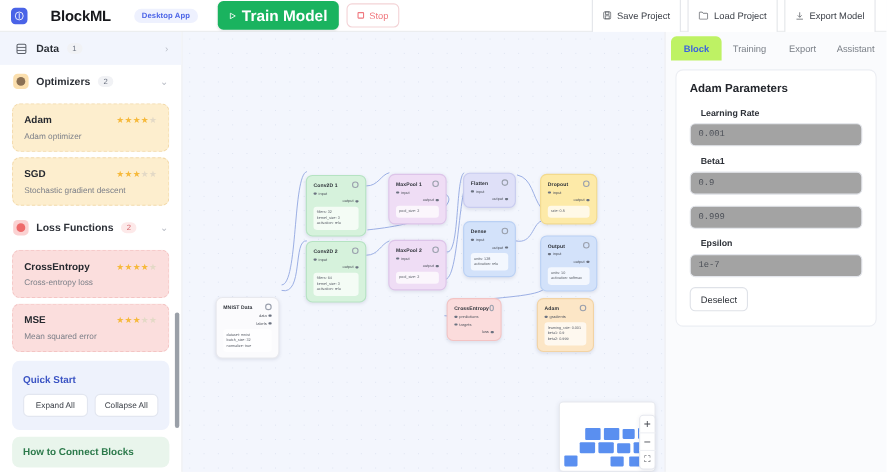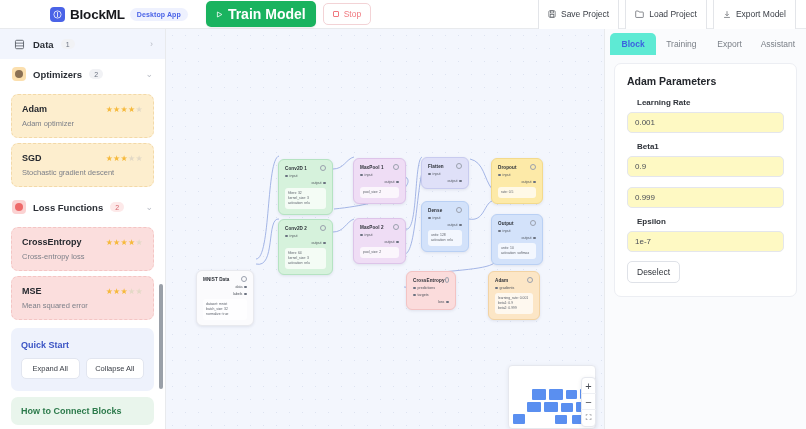--- a/index.html
+++ b/index.html
@@ -13,21 +13,21 @@
 
   
   .header {
     height: 29px; min-height: 29px;
     background: #ffffff;
     border-bottom: 1px solid #e8eaed;
     display: flex; align-items: center;
     padding: 0 10px;
     gap: 8px;
   }
-  .brand { display: flex; align-items: center; gap: 5px; margin-left: 40px; }
+  .brand { display: flex; align-items: center; gap: 21px; }
   .logo-sq {
     width: 15px; height: 15px; border-radius: 4px;
     background: #4a63e7;
     display: flex; align-items: center; justify-content: center;
   }
   .logo-sq svg { display: block; }
   .brand-name { font-size: 13.5px; font-weight: bold; color: #17181c; letter-spacing: -0.2px; }
   .badge-desktop {
     font-size: 7px; color: #4a63e7; background: #eef1fe;
     border-radius: 9px; padding: 3px 7px; font-weight: 600;
@@ -175,31 +175,31 @@
   
   .rightpanel {
     width: 202px; min-width: 202px; background: #fafbfd;
     border-left: 1px solid #e8eaed; display: flex; flex-direction: column;
   }
   .tabs { display: flex; padding: 4px 5px 0; gap: 2px; }
   .tab {
     flex: 1; text-align: center; font-size: 8.5px; color: #7b8088;
     padding: 6px 2px; border-radius: 5px 5px 0 0; cursor: pointer;
   }
-  .tab.active { background: #5eead4; color: #3b63df; font-weight: bold; }
+  .tab.active { background: #bef264; color: #3b63df; font-weight: bold; }
   .panel-card {
     margin: 8px 9px; background: #fff; border: 1px solid #eceef3;
     border-radius: 7px; padding: 11px 12px 13px;
   }
   .pc-title { font-size: 10.5px; font-weight: bold; color: #23262c; margin-bottom: 11px; }
   .field-label { font-size: 8px; font-weight: bold; color: #2e3239; margin-bottom: 4px; padding-left: 10px; }
   .field-input {
     width: 100%; border: 1px solid #e4e6ec; border-radius: 5px;
-    padding: 5px 7px; font-size: 8px; color: #4b4f57; background: #fef9c3;
-    font-family: Liberation Sans, sans-serif; margin-bottom: 9px;
+    padding: 5px 7px; font-size: 8px; color: #4b4f57; background: #a3a3a3;
+    font-family: Liberation Mono, monospace; margin-bottom: 9px;
   }
   .btn-deselect {
     background: #fff; border: 1px solid #dfe2e8; border-radius: 5px;
     font-size: 8.5px; color: #2e3239; padding: 5px 9px; cursor: pointer;
     font-family: "Liberation Sans", sans-serif;
   }
 </style>
 </head>
 <body>
 

